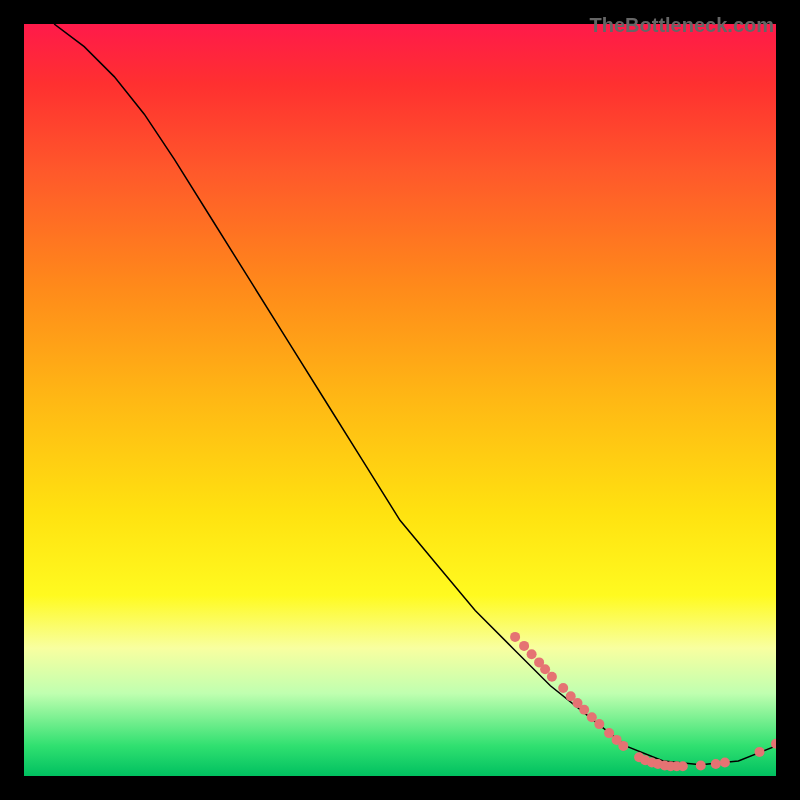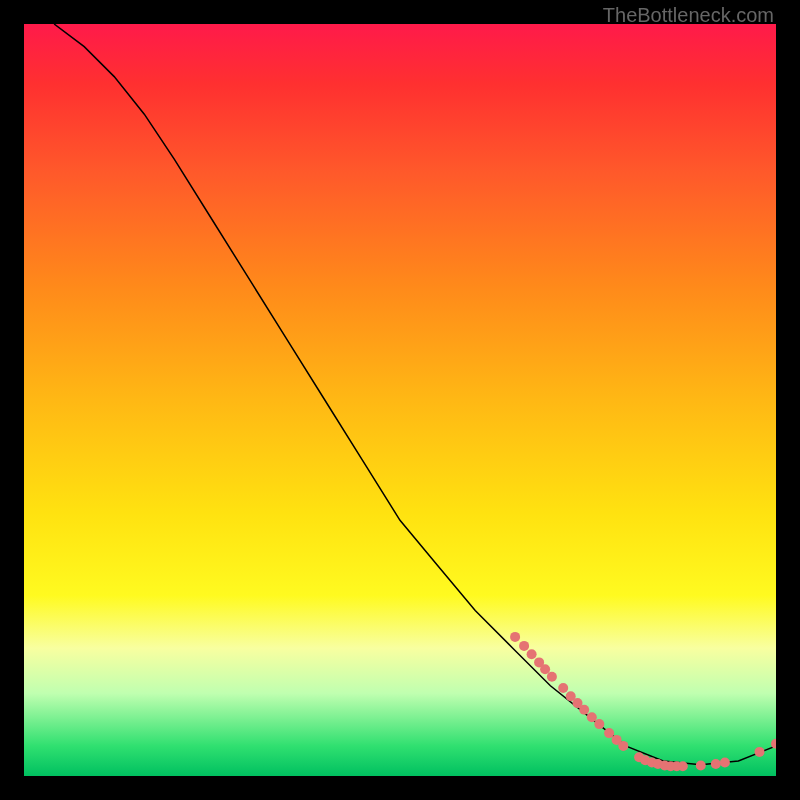--- a/index.html
+++ b/index.html
@@ -25,25 +25,25 @@
       #ffe210 65%,
       #fffa20 76%,
       #f8ffa0 83%,
       #c0ffb0 89%,
       #30e070 96%,
       #00c060 100%
     );
   }
   .watermark {
     position: absolute;
-    top: 4px;
+    top: 14px;
     right: 26px;
     color: #666;
     font-size: 20px;
-    font-weight: 400;
+    font-weight: 700;
     z-index: 5;
   }
   .curve-svg {
     position: absolute;
     left: 0;
     top: 0;
     width: 752px;
     height: 752px;
     z-index: 2;
   }

